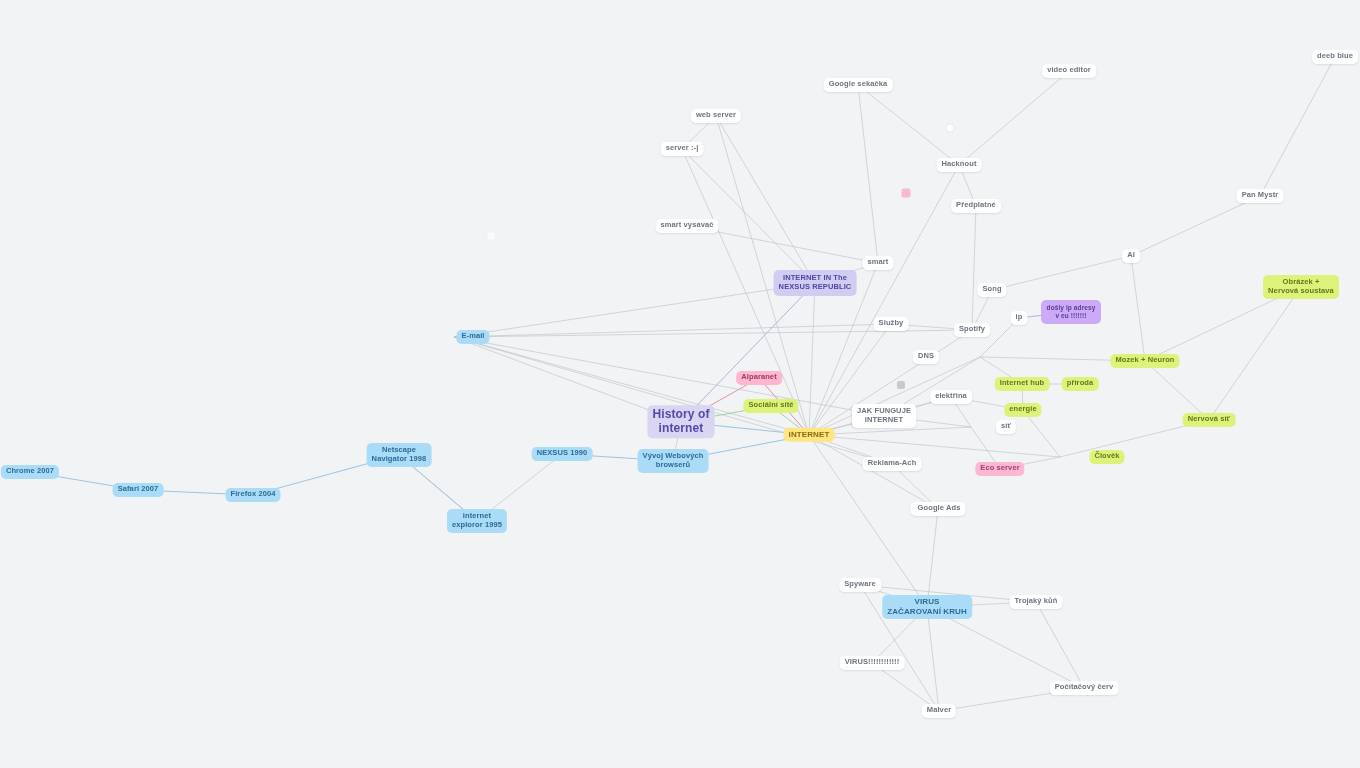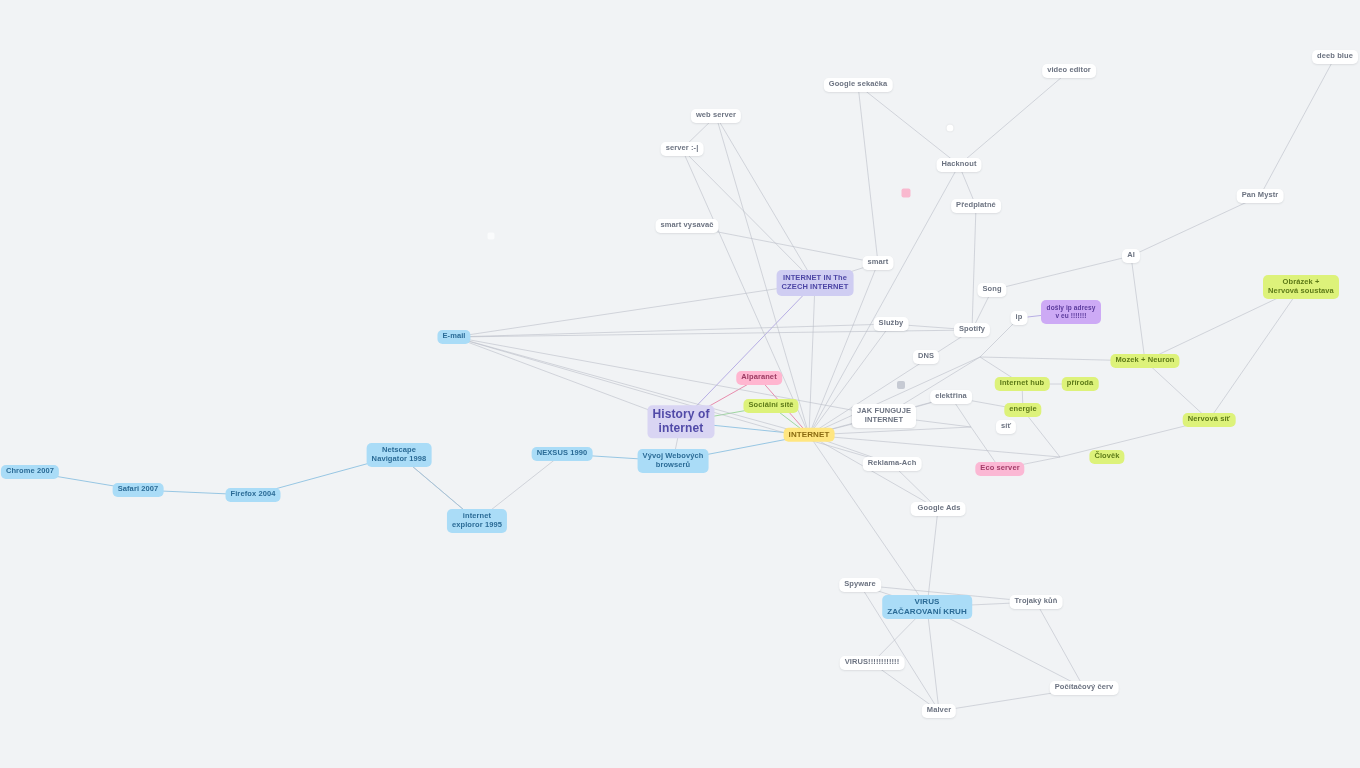--- a/index.html
+++ b/index.html
@@ -218,30 +218,30 @@
       <div class="node n-plain" style="left: 858px; top: 85px; min-width: 54px; min-height: 12px; display: flex; align-items: center; justify-content: center;">Google sekačka</div>
       <div class="node n-plain" style="left: 716px; top: 116px; min-width: 45px; min-height: 12px; display: flex; align-items: center; justify-content: center;">web server</div>
       <div class="node n-plain" style="left: 682px; top: 149px; min-width: 40px; min-height: 12px; display: flex; align-items: center; justify-content: center;">server :-|</div>
       <div class="node n-plain" style="left: 959px; top: 165px; min-width: 42px; min-height: 12px; display: flex; align-items: center; justify-content: center;">Hacknout</div>
       <div class="node n-plain" style="left: 1260px; top: 196px; min-width: 42px; min-height: 12px; display: flex; align-items: center; justify-content: center;">Pan Mystr</div>
       <div class="node n-plain" style="left: 976px; top: 206px; min-width: 44px; min-height: 12px; display: flex; align-items: center; justify-content: center;">Předplatné</div>
       <div class="node n-plain" style="left: 687px; top: 226px; min-width: 54px; min-height: 12px; display: flex; align-items: center; justify-content: center;">smart vysavač</div>
       <div class="node n-plain" style="left: 1131px; top: 256px; min-width: 18px; min-height: 12px; display: flex; align-items: center; justify-content: center;">AI</div>
       <div class="node n-plain" style="left: 878px; top: 263px; min-width: 28px; min-height: 12px; display: flex; align-items: center; justify-content: center;">smart</div>
       <div class="node n-lav" style="left: 815px; top: 283px; min-width: 66px; min-height: 26px; display: flex; align-items: center; justify-content: center;">INTERNET IN The
-CZECH INTERNET</div>
+NEXSUS REPUBLIC</div>
       <div class="node n-plain" style="left: 992px; top: 290px; min-width: 26px; min-height: 12px; display: flex; align-items: center; justify-content: center;">Song</div>
       <div class="node n-green" style="left: 1301px; top: 287px; min-width: 76px; min-height: 24px; display: flex; align-items: center; justify-content: center;">Obrázek +
 Nervová soustava</div>
       <div class="node n-purple" style="left: 1071px; top: 312px; min-width: 60px; min-height: 24px; display: flex; align-items: center; justify-content: center;">došly ip adresy
 v eu !!!!!!!</div>
       <div class="node n-plain" style="left: 1019px; top: 318px; min-width: 15px; min-height: 12px; display: flex; align-items: center; justify-content: center;">ip</div>
       <div class="node n-plain" style="left: 891px; top: 324px; min-width: 30px; min-height: 12px; display: flex; align-items: center; justify-content: center;">Služby</div>
       <div class="node n-plain" style="left: 972px; top: 330px; min-width: 32px; min-height: 12px; display: flex; align-items: center; justify-content: center;">Spotify</div>
-      <div class="node n-blue" style="left: 454px; top: 337px; min-width: 32px; min-height: 13px; display: flex; align-items: center; justify-content: center;">E-mail</div>
+      <div class="node n-blue" style="left: 473px; top: 337px; min-width: 32px; min-height: 13px; display: flex; align-items: center; justify-content: center;">E-mail</div>
       <div class="node n-plain" style="left: 926px; top: 357px; min-width: 22px; min-height: 12px; display: flex; align-items: center; justify-content: center;">DNS</div>
       <div class="node n-green" style="left: 1145px; top: 361px; min-width: 64px; min-height: 13px; display: flex; align-items: center; justify-content: center;">Mozek + Neuron</div>
       <div class="node n-pink" style="left: 759px; top: 378px; min-width: 42px; min-height: 13px; display: flex; align-items: center; justify-content: center;">Alparanet</div>
       <div class="node n-green" style="left: 1022px; top: 384px; min-width: 54px; min-height: 13px; display: flex; align-items: center; justify-content: center;">Internet hub</div>
       <div class="node n-green" style="left: 1080px; top: 384px; min-width: 32px; min-height: 13px; display: flex; align-items: center; justify-content: center;">příroda</div>
       <div class="node n-plain" style="left: 951px; top: 397px; min-width: 40px; min-height: 12px; display: flex; align-items: center; justify-content: center;">elektřina</div>
       <div class="node n-green" style="left: 771px; top: 406px; min-width: 50px; min-height: 13px; display: flex; align-items: center; justify-content: center;">Sociální sítě</div>
       <div class="node n-green" style="left: 1023px; top: 410px; min-width: 34px; min-height: 13px; display: flex; align-items: center; justify-content: center;">energie</div>
       <div class="node n-plain" style="left: 884px; top: 416px; min-width: 54px; min-height: 24px; display: flex; align-items: center; justify-content: center;">JAK FUNGUJE
 INTERNET</div>

